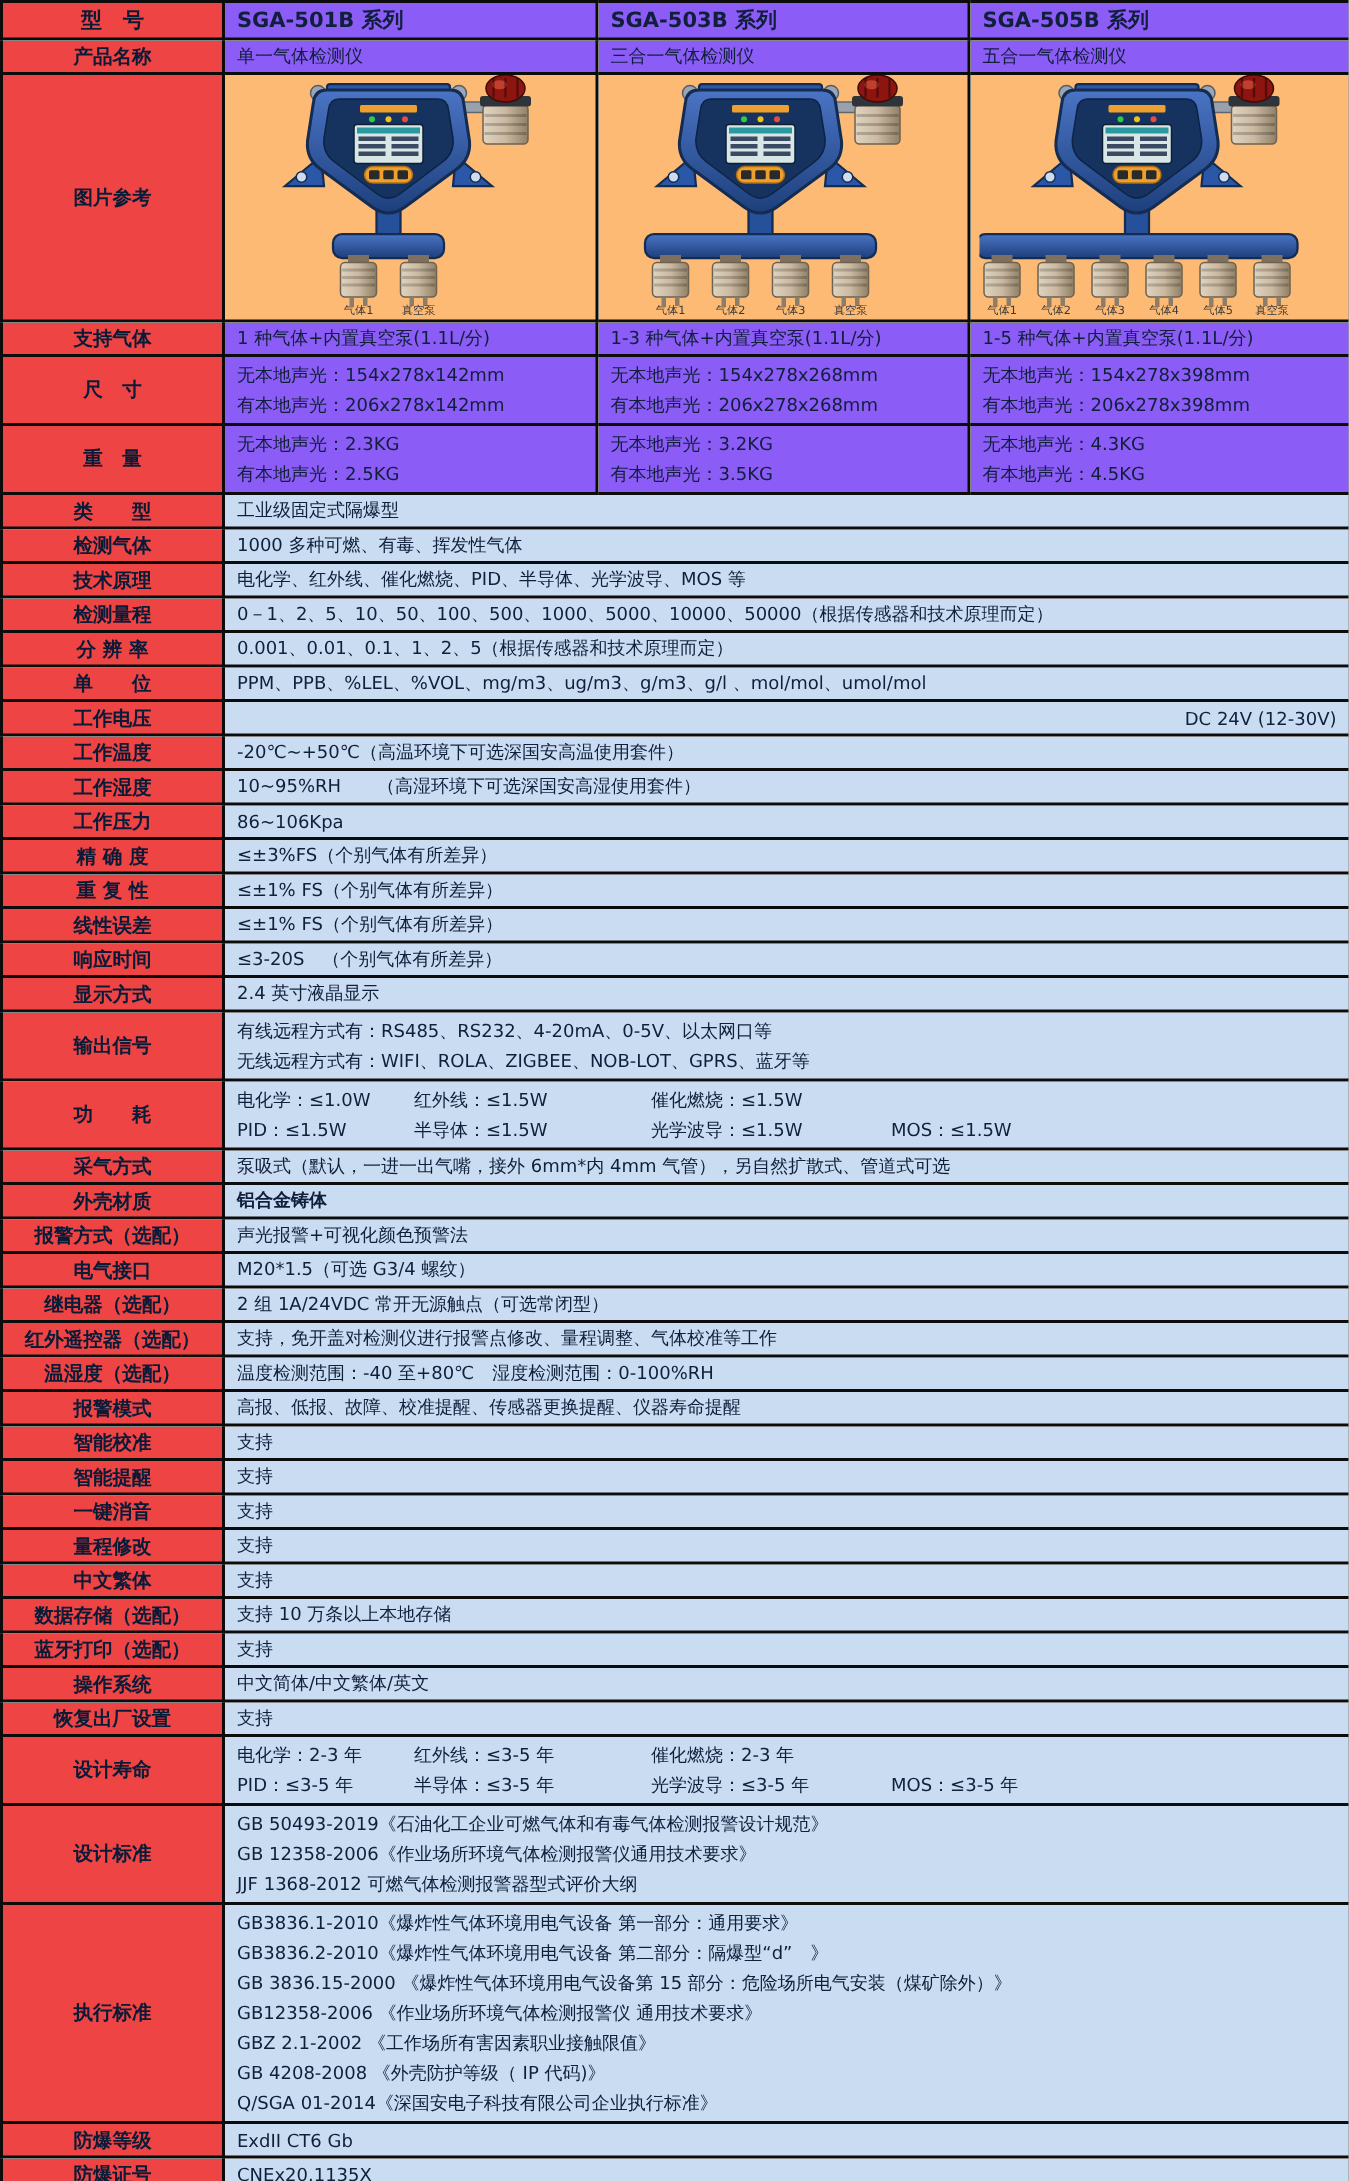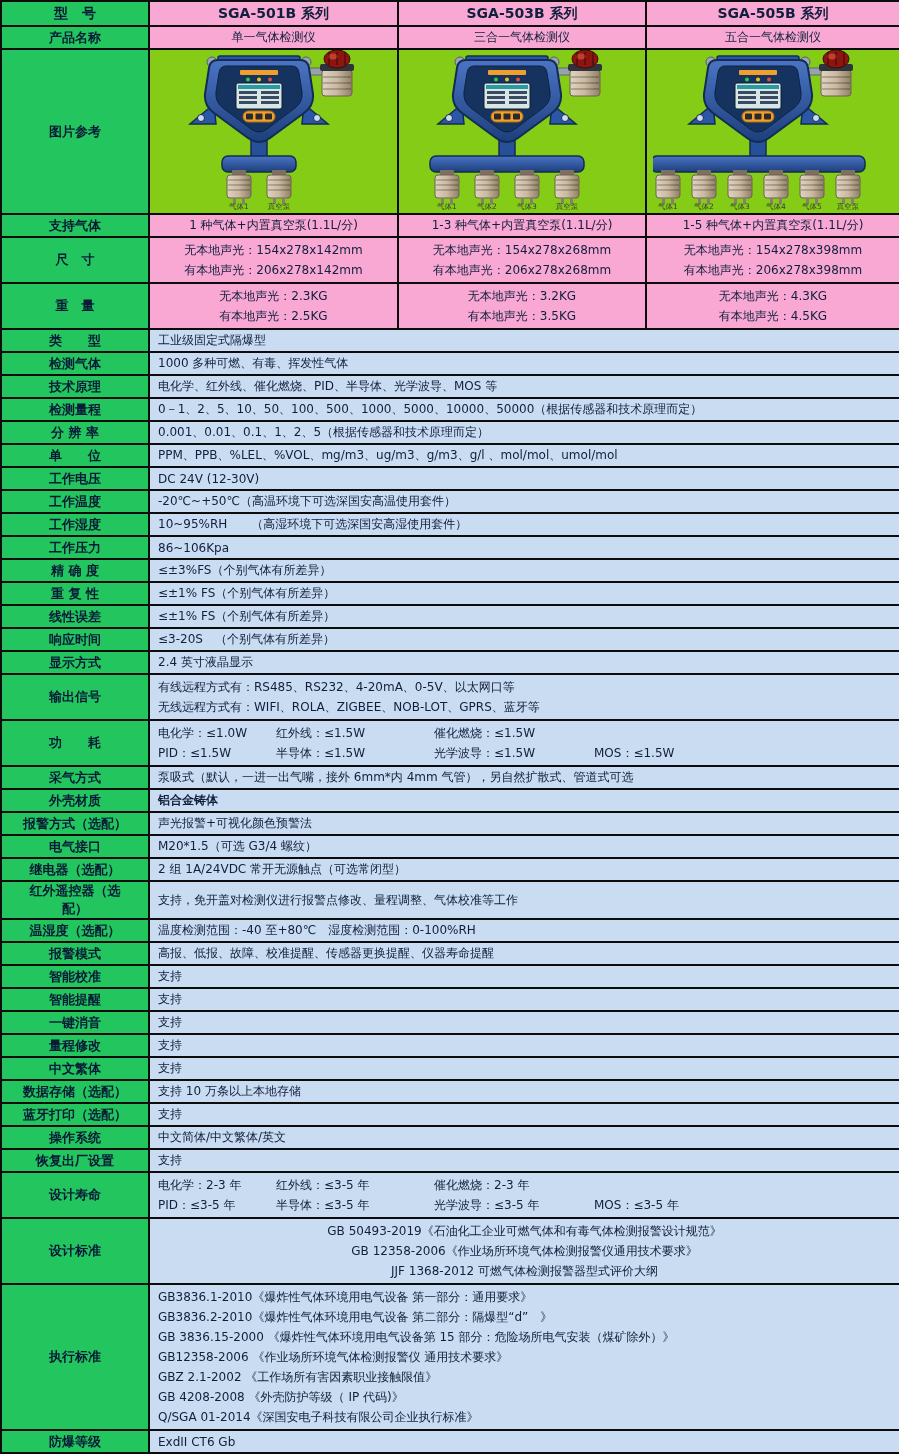--- a/index.html
+++ b/index.html
@@ -1,22 +1,22 @@
 <!DOCTYPE html>
 <html><head>
 <meta charset="utf-8">
 <style>
   html,body{margin:0;padding:0;background:#fff;}
   body{width:899px;font-family:"DejaVu Sans","Liberation Sans",sans-serif;}
   table{border-collapse:collapse;table-layout:fixed;width:899px;}
   td{border:2px solid #0c0c0c;padding:0 8px;font-size:12px;color:#101f3c;overflow:hidden;}
-  td.label{background:#22c55e;font-weight:bold;text-align:center;font-size:13px;color:#0a1b38;padding:0 18px;}
+  td.label{background:#ef4444;font-weight:bold;text-align:center;font-size:13px;color:#0a1b38;padding:0 5px;}
   td.val{background:#cadcf2;text-align:left;}
-  td.cval{background:#f9a8d4;text-align:center;}
-  td.img-cell{background:#84cc16;text-align:center;vertical-align:middle;padding:0;}
+  td.cval{background:#8b5cf6;}
+  td.img-cell{background:#fdba74;text-align:center;vertical-align:middle;padding:0;}
   tr.hdr td{height:23px;font-weight:bold;font-size:14px;}
   tr.std td{height:21px;}
   tr.dbl td{height:44px;}
   .line{line-height:20px;white-space:nowrap;}
   .seg{display:inline-block;}
   .seg.s0{width:118px;} .seg.s1{width:158px;} .seg.s2{width:160px;}
   svg text{font-family:"DejaVu Sans",sans-serif;}
 </style>
 </head>
 <body>
@@ -350,21 +350,21 @@
       <tr>
         <td class="label">分 辨 率</td>
         <td class="val" colspan="3" style="height: 21px;">0.001、0.01、0.1、1、2、5（根据传感器和技术原理而定）</td>
       </tr>
       <tr>
         <td class="label">单　　位</td>
         <td class="val" colspan="3" style="height: 21px;">PPM、PPB、%LEL、%VOL、mg/m3、ug/m3、g/m3、g/l 、mol/mol、umol/mol</td>
       </tr>
       <tr>
         <td class="label">工作电压</td>
-        <td class="val" colspan="3" style="height: 21px;">DC 24V (12-30V)</td>
+        <td class="val" colspan="3" style="height: 21px; text-align: right;">DC 24V (12-30V)</td>
       </tr>
       <tr>
         <td class="label">工作温度</td>
         <td class="val" colspan="3" style="height: 21px;">-20℃~+50℃（高温环境下可选深国安高温使用套件）</td>
       </tr>
       <tr>
         <td class="label">工作湿度</td>
         <td class="val" colspan="3" style="height: 21px;">10~95%RH　　（高湿环境下可选深国安高湿使用套件）</td>
       </tr>
       <tr>
@@ -475,21 +475,21 @@
       </tr>
       <tr>
         <td class="label">设计寿命</td>
         <td class="val" colspan="3" style="height: 44px;">
           <div class="line"><span class="seg s0">电化学：2-3 年</span><span class="seg s1">红外线：≤3-5 年</span><span class="seg s2">催化燃烧：2-3 年</span></div>
           <div class="line"><span class="seg s0">PID：≤3-5 年</span><span class="seg s1">半导体：≤3-5 年</span><span class="seg s2">光学波导：≤3-5 年</span><span class="seg s3">MOS：≤3-5 年</span></div>
         </td>
       </tr>
       <tr>
         <td class="label">设计标准</td>
-        <td class="val" colspan="3" style="height: 64px; text-align: center;">
+        <td class="val" colspan="3" style="height: 64px;">
           <div class="line">GB 50493-2019《石油化工企业可燃气体和有毒气体检测报警设计规范》</div>
           <div class="line">GB 12358-2006《作业场所环境气体检测报警仪通用技术要求》</div>
           <div class="line">JJF 1368-2012 可燃气体检测报警器型式评价大纲</div>
         </td>
       </tr>
       <tr>
         <td class="label">执行标准</td>
         <td class="val" colspan="3" style="height: 144px;">
           <div class="line">GB3836.1-2010《爆炸性气体环境用电气设备 第一部分：通用要求》</div>
           <div class="line">GB3836.2-2010《爆炸性气体环境用电气设备 第二部分：隔爆型“d”　》</div>

